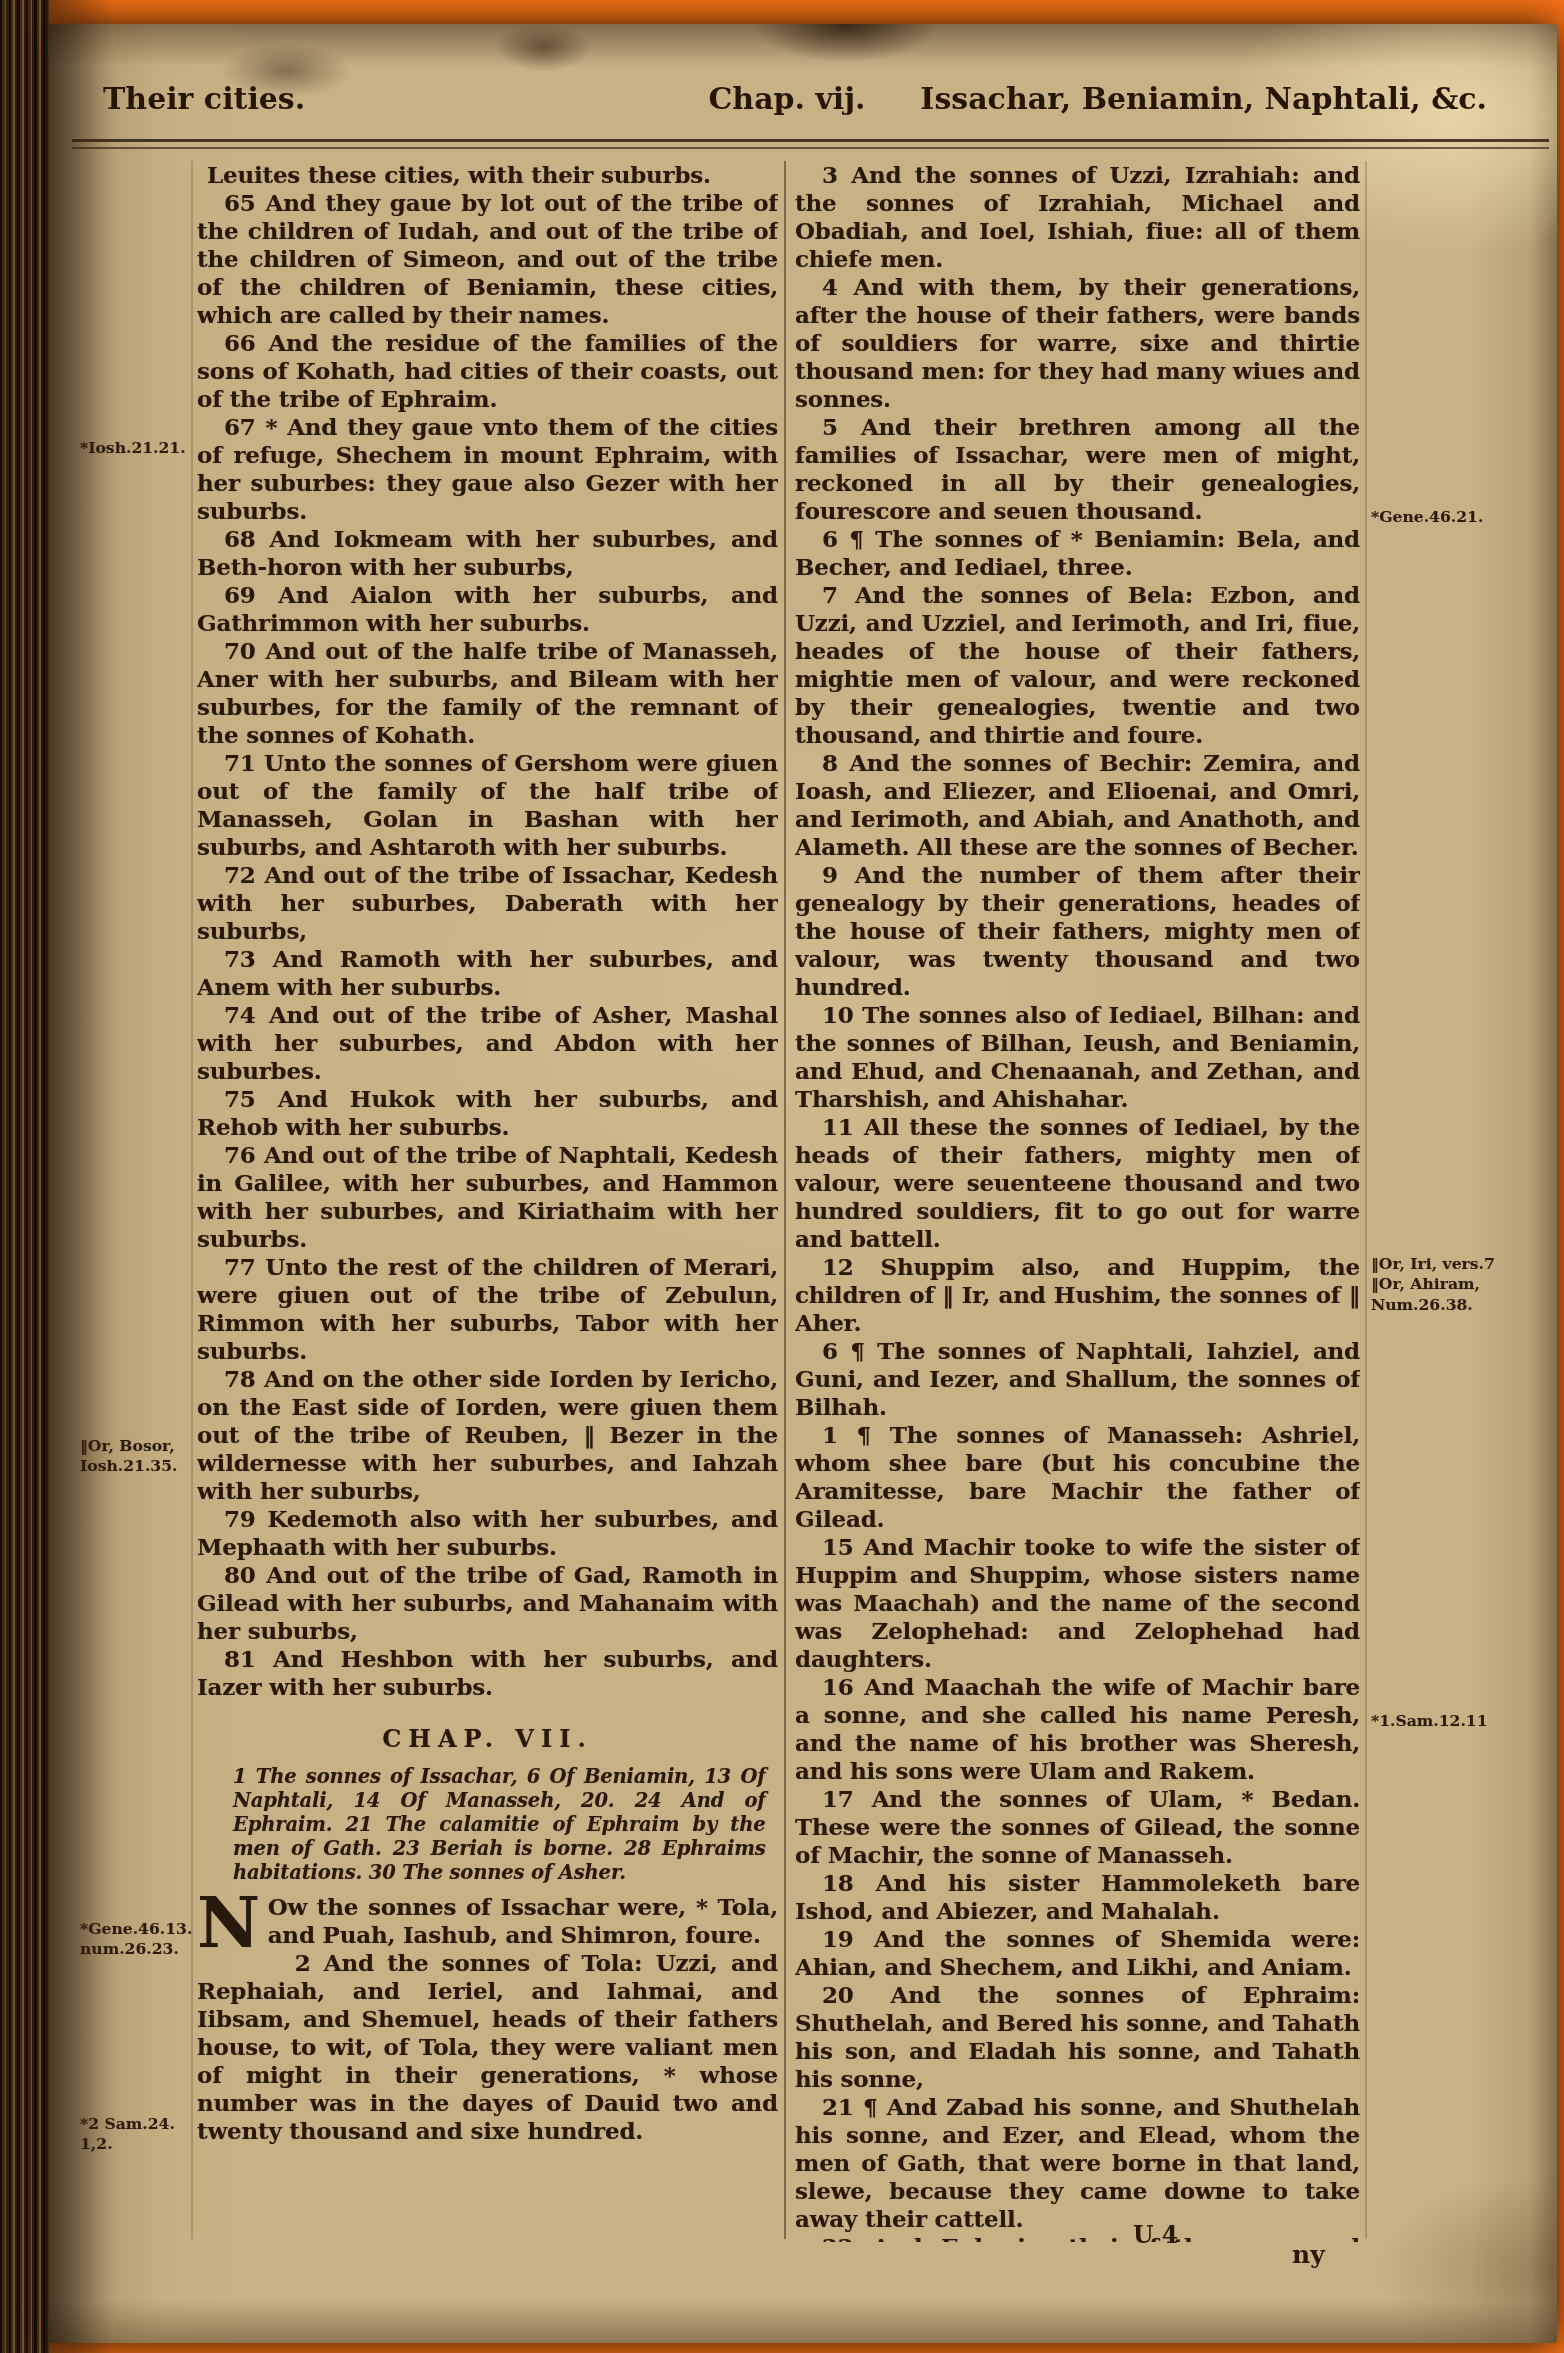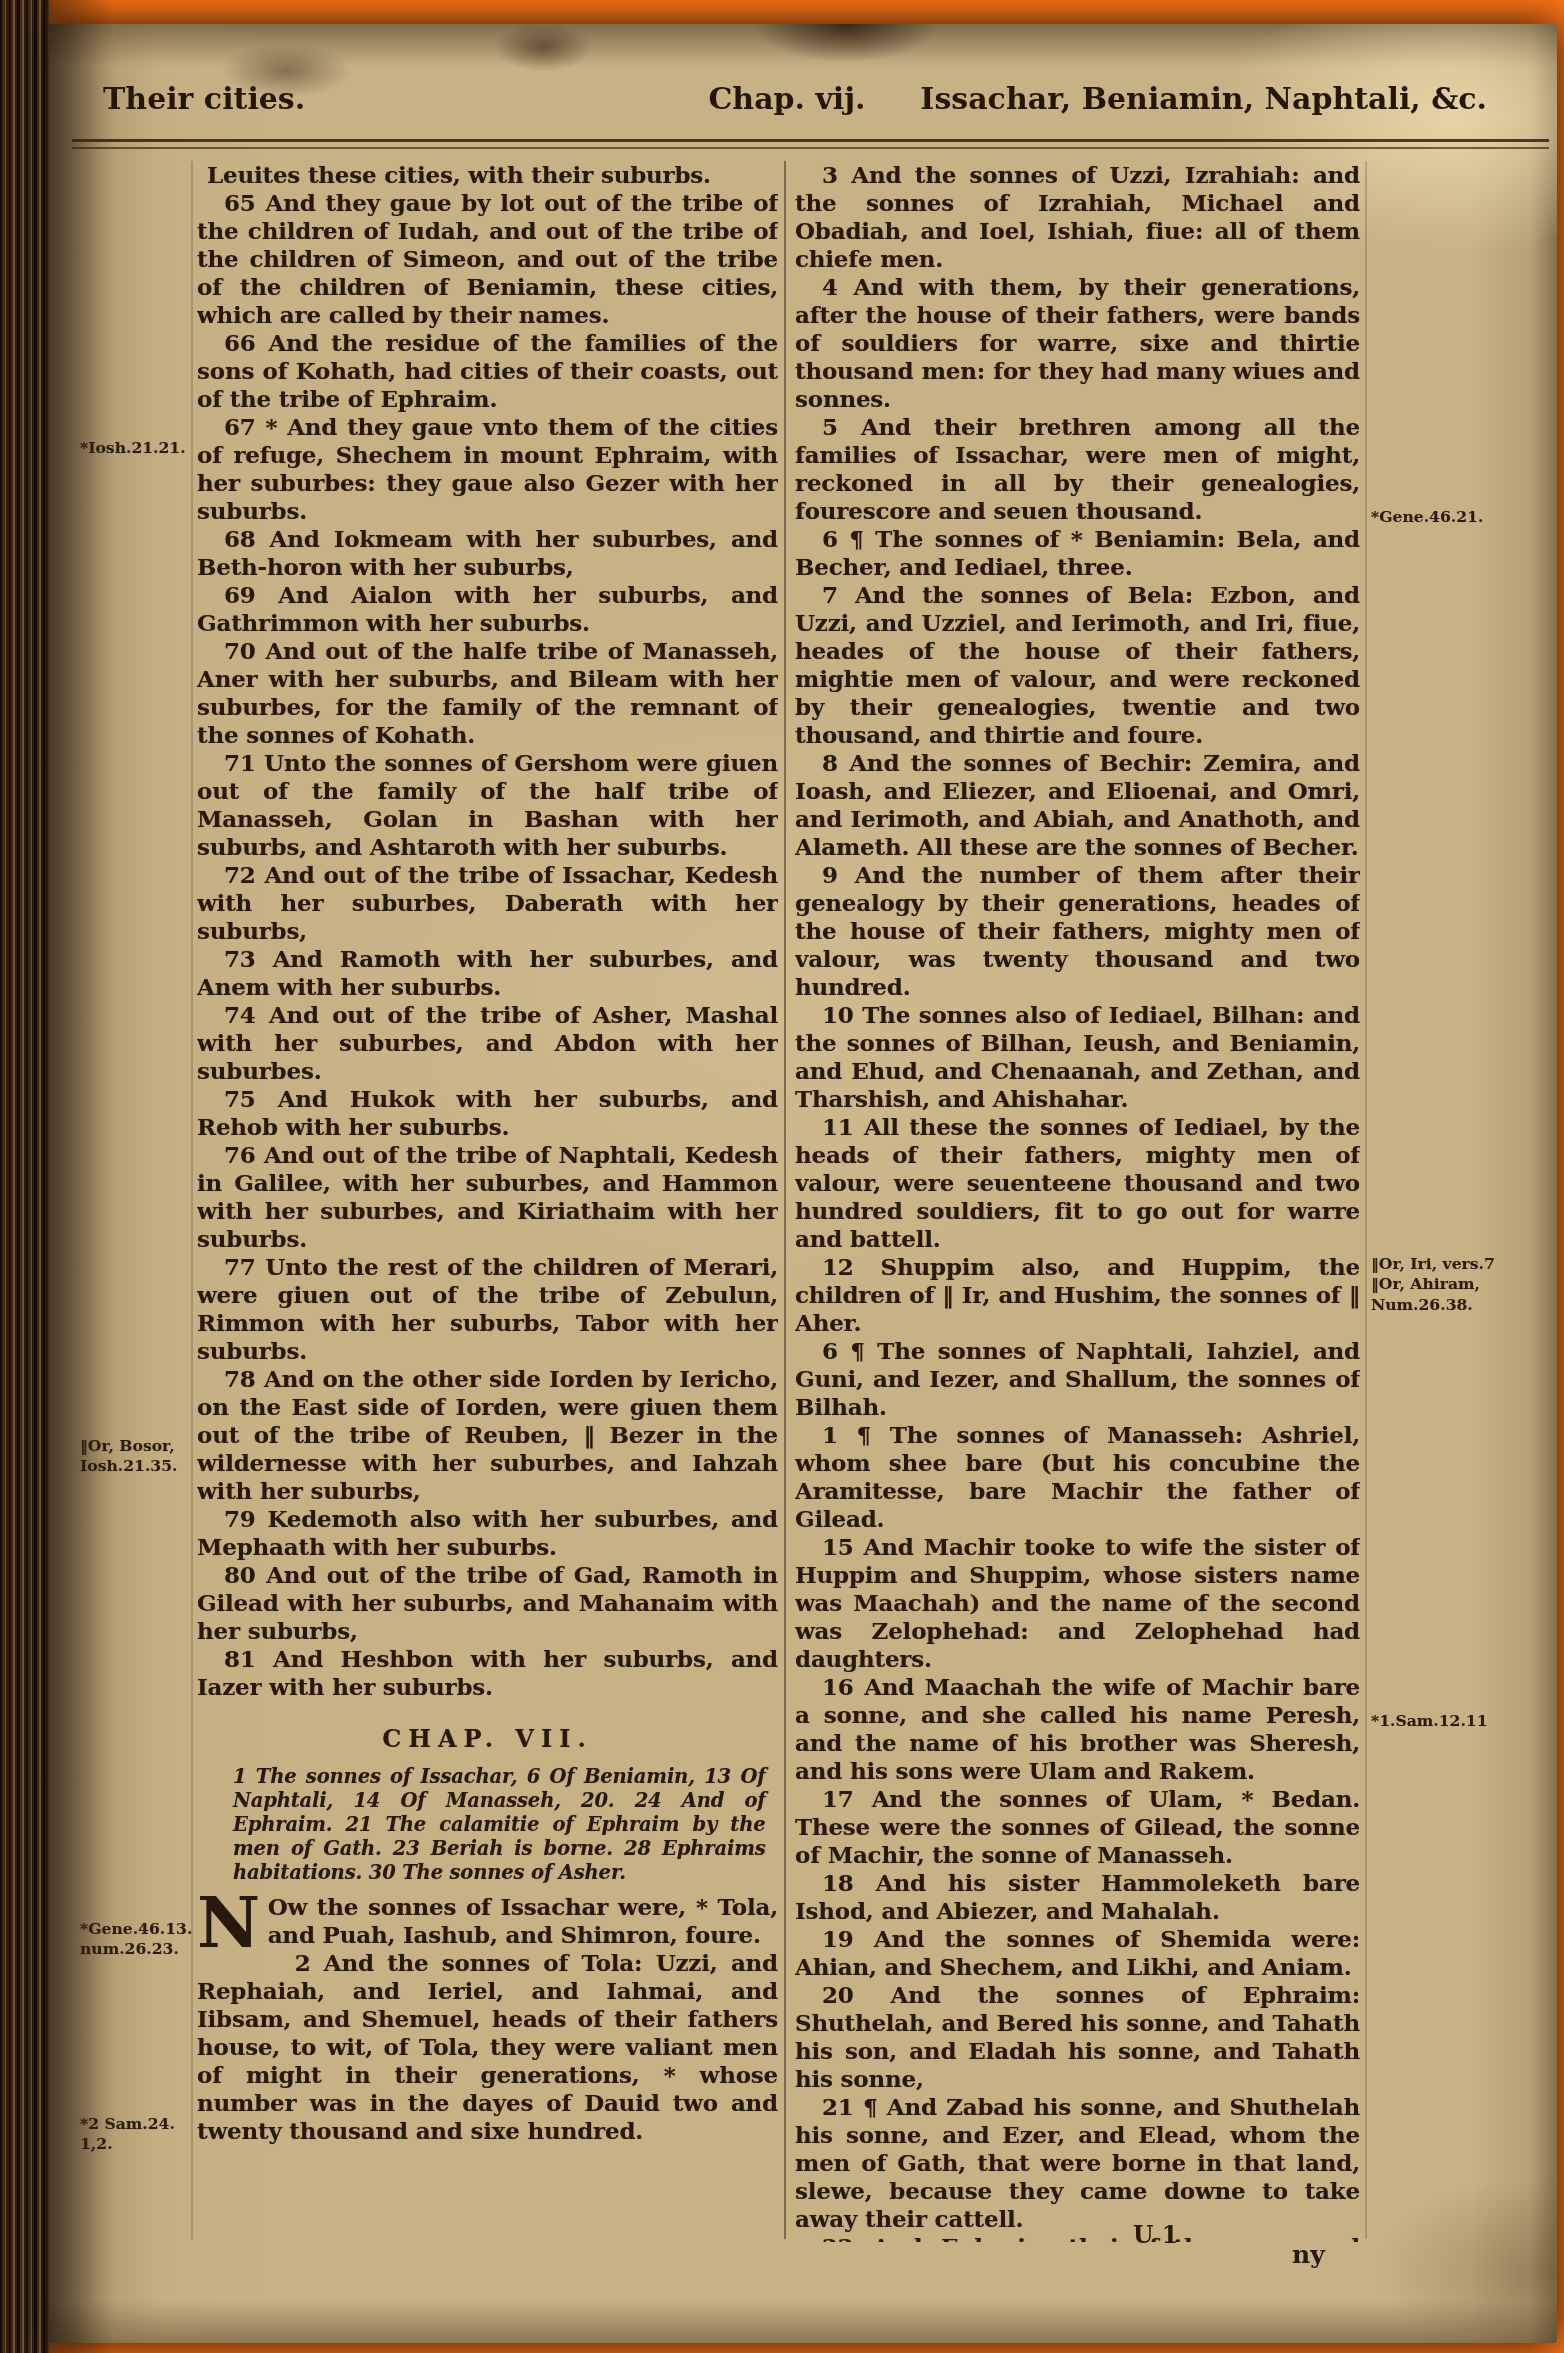--- a/index.html
+++ b/index.html
@@ -142,16 +142,16 @@
 num.26.23.</div>
   <div class="mnote l" style="top:2114px">*2 Sam.24.
 1,2.</div>
 
   <div class="mnote r" style="top:507px">*Gene.46.21.</div>
   <div class="mnote r" style="top:1254px">‖Or, Iri, vers.7
 ‖Or, Ahiram,
 Num.26.38.</div>
   <div class="mnote r" style="top:1711px">*1.Sam.12.11</div>
 
-  <div id="sig">U 1</div>
+  <div id="sig">U 4</div>
   <div id="catch">ny</div>
 </div>
 
 
 </body></html>

